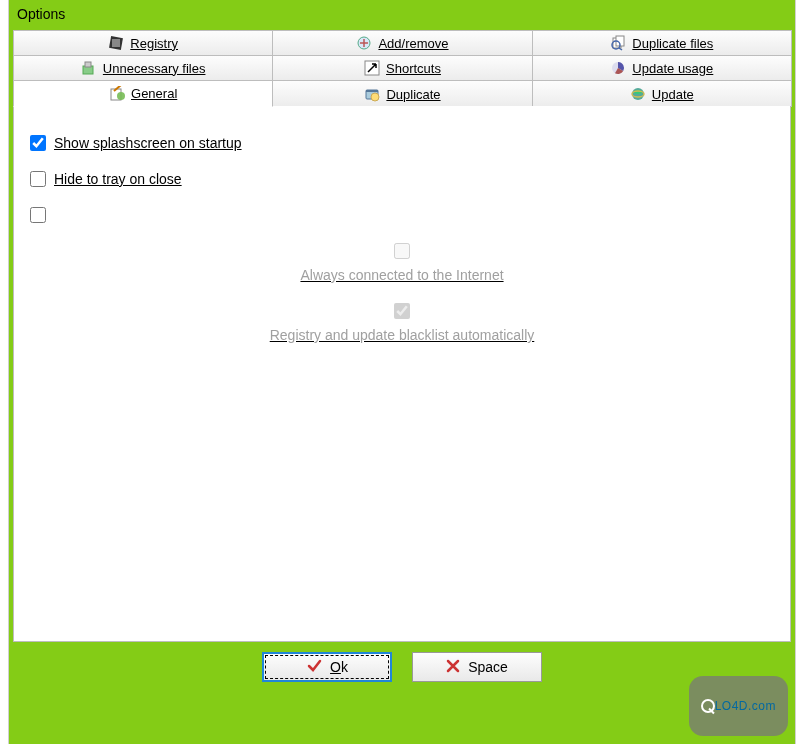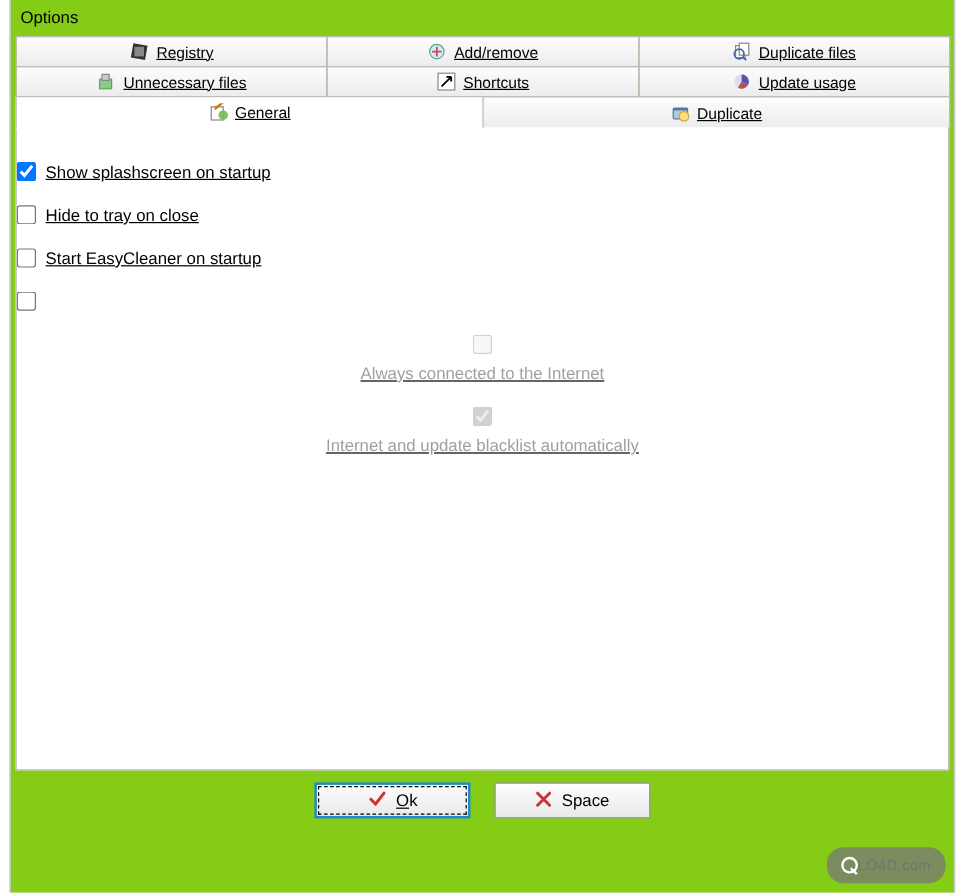--- a/index.html
+++ b/index.html
@@ -64,21 +64,21 @@
     width: 16px;
     height: 16px;
     flex: 0 0 16px;
     display: flex;
     align-items: center;
     justify-content: center;
   }
   .tab-content {
     border: 1px solid #bdbdbd;
     border-top: none;
-    padding: 18px 0;
+    padding: 18px 16px;
     height: 536px;
     background: #fff;
     margin-top: -1px;
     position: relative;
   }
   .checkbox-row {
     display: flex;
     align-items: center;
     gap: 8px;
     margin: 11px 0 20px 0;
@@ -120,23 +120,23 @@
     outline: 1px dashed #000;
     outline-offset: -4px;
     border: 2px solid #2086d8;
   }
   .underline { text-decoration: underline; }
   .watermark {
     position: absolute;
     right: 12px;
     bottom: 8px;
     background: rgba(120,120,120,0.75);
-    color: #737373;
+    color: #0369a1;
     font-size: 12px;
-    padding: 8px 12px;
+    padding: 23px 12px;
     border-radius: 14px;
     letter-spacing: 0.5px;
     display: flex;
     align-items: center;
     gap: 0;
   }
   .watermark .circ {
     width: 14px;
     height: 14px;
     border-radius: 50%;
@@ -238,45 +238,51 @@
       <div class="tab">
         <span class="icon">
           <svg width="16" height="16">
               <rect x="2" y="4" width="12" height="9" rx="1" fill="#acd" stroke="#579"></rect>
               <rect x="2" y="4" width="12" height="2" fill="#579"></rect>
               <circle cx="11" cy="11" r="4" fill="#fd7" stroke="#ca5"></circle>
             </svg>
         </span>
         <span>Duplicate</span>
       </div>
+      <div class="tab">
+        <span class="icon">
+          <svg width="16" height="16">
+              <circle cx="8" cy="8" r="6" fill="#5a9"></circle>
+              <path d="M3 6 Q8 2 13 6 Q8 10 3 6" fill="#3c7"></path>
+              <ellipse cx="8" cy="8" rx="6" ry="3" fill="none" stroke="#cb5" stroke-width="1.5"></ellipse>
+            </svg>
+        </span>
+        <span>Update</span>
+      </div>
     </div>
 
     <div class="tab-content">
       <label class="checkbox-row">
         <input type="checkbox" checked="" style="">
         <span>Show splashscreen on startup</span>
       </label>
       <label class="checkbox-row">
         <input type="checkbox" style="">
         <span>Hide to tray on close</span>
       </label>
       <label class="checkbox-row">
         <input type="checkbox" style="">
-        <span>Start EasyCleaner on startup</span>
-      </label>
-      <label class="checkbox-row">
-        <input type="checkbox" style="">
       </label>
       <label class="checkbox-row disabled">
         <input type="checkbox" disabled="" style="">
         <span>Always connected to the Internet</span>
       </label>
       <label class="checkbox-row disabled">
         <input type="checkbox" checked="" disabled="" style="">
-        <span>Internet and update blacklist automatically</span>
+        <span>Registry and update blacklist automatically</span>
       </label>
     </div>
   </div>
 
   <div class="button-bar">
     <button class="btn primary">
       <span>
         <svg width="16" height="16">
             <path d="M3 8 L7 12 L14 3" stroke="#c33" stroke-width="2.5" fill="none" stroke-linecap="round"></path>
           </svg>

